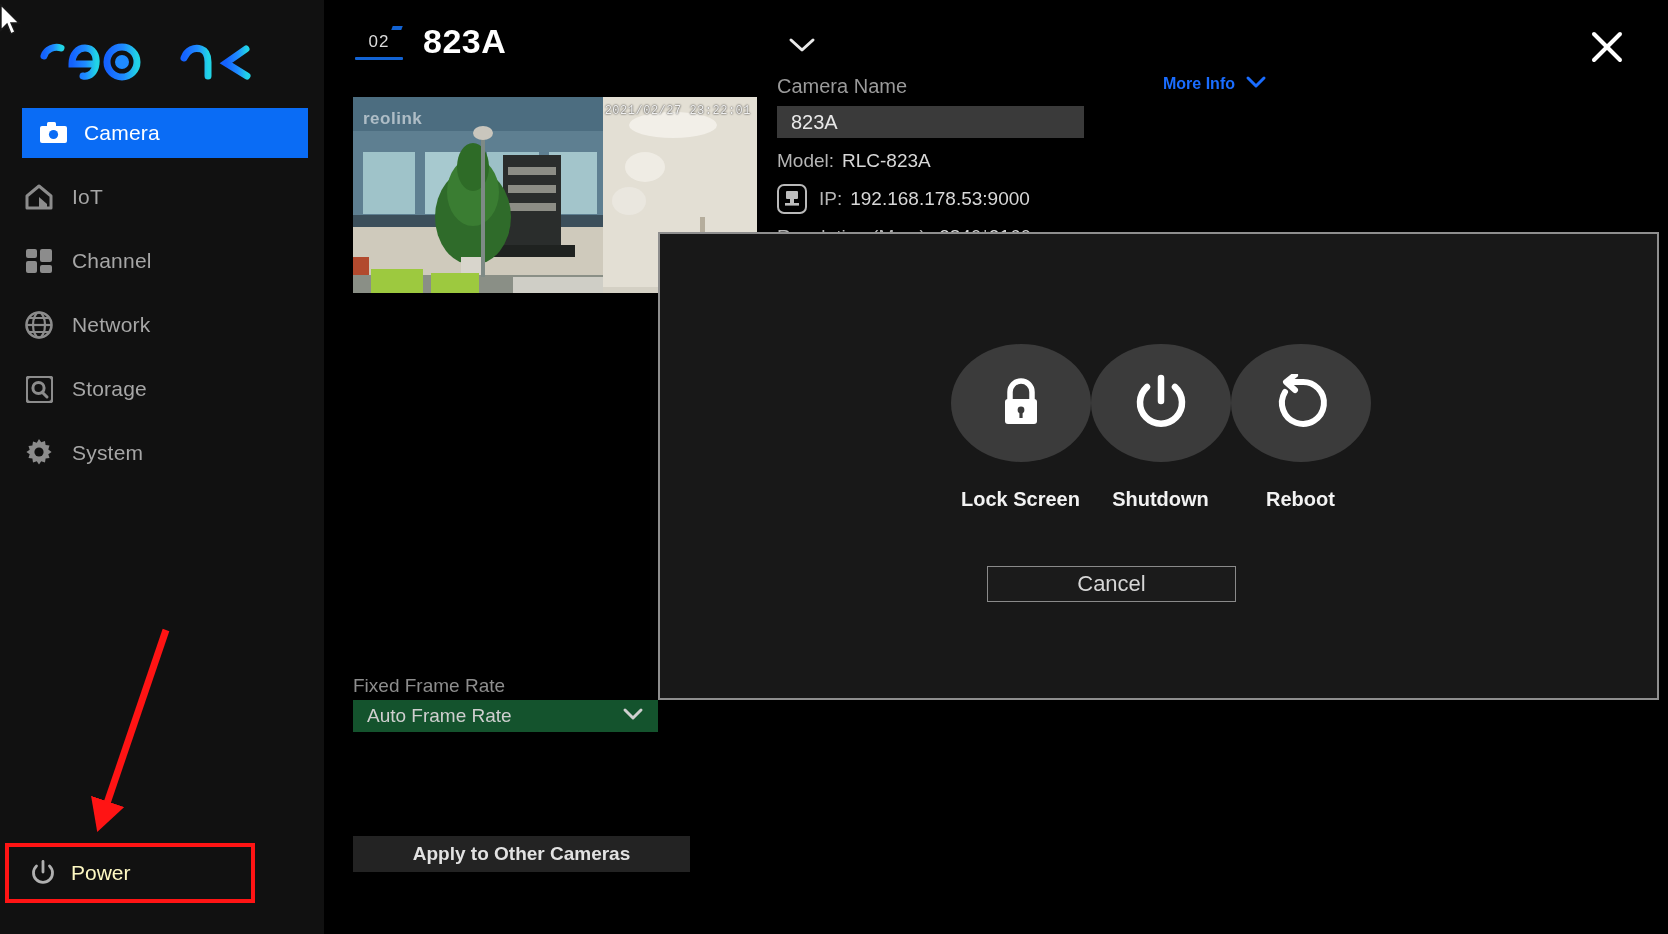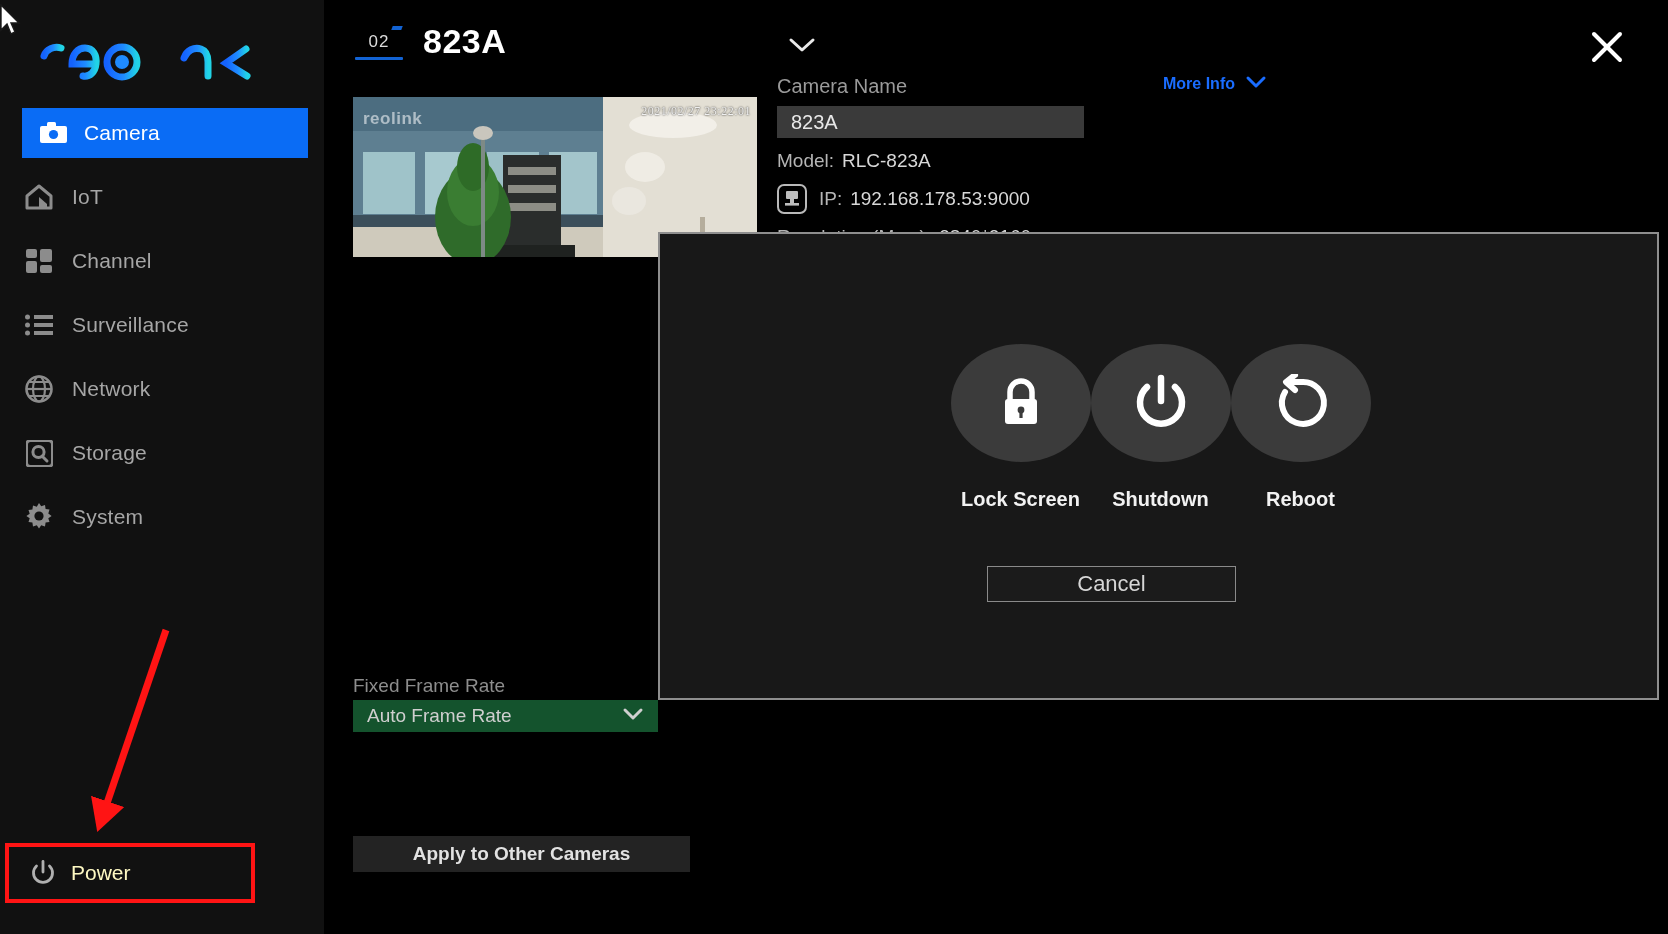--- a/index.html
+++ b/index.html
@@ -94,31 +94,31 @@
   .cam-title {
     position: absolute; left: 98px; top: 22px;
     font-size: 34px; color: #ffffff; font-weight: 700; letter-spacing: .5px;
   }
   .hdr-chevron { position: absolute; left: 462px; top: 36px; cursor: pointer; }
   .close-btn { position: absolute; right: 44px; top: 30px; cursor: pointer; }
 
   
   .thumb {
     position: absolute; left: 28px; top: 97px;
-    width: 404px; height: 160px;
+    width: 404px; height: 196px;
     overflow: hidden; background:#0b0b0b;
   }
   .thumb .scene { position:absolute; inset:0; }
   .thumb .wm {
     position:absolute; left: 10px; top: 12px;
     font-size: 17px; color: rgba(255,255,255,.55); font-weight:700; letter-spacing:.5px;
   }
   .thumb .ts {
     position:absolute; right: 6px; top: 7px;
-    font-size: 12px; color: #f0f0f0; font-family: Liberation Serif, serif;
+    font-size: 12px; color: #f0f0f0; font-family: Liberation Mono, monospace;
     letter-spacing: .5px; text-shadow: 0 0 2px #000;
   }
 
   
   .info { position: absolute; left: 452px; top: 75px; width: 420px; }
   .info .lab { font-size: 20px; color: #9a9a9a; margin-bottom: 8px; }
   .info .namebox {
     width: 307px; height: 32px; background: #3a3a3a;
     display: flex; align-items: center; padding-left: 14px;
     font-size: 20px; color: #e8e8e8;
@@ -251,33 +251,20 @@
           <svg width="26" height="24" viewBox="0 0 26 24">
               <rect x="0" y="0" width="11" height="9" rx="2" fill="#8c8c8c"></rect>
               <rect x="14" y="0" width="12" height="13" rx="2" fill="#8c8c8c"></rect>
               <rect x="0" y="12" width="11" height="12" rx="2" fill="#8c8c8c"></rect>
               <rect x="14" y="16" width="12" height="8" rx="2" fill="#8c8c8c"></rect>
             </svg>
         </span>
         <span class="lbl">Channel</span>
       </div>
 
-      <div class="nav-item">
-        <span class="ico">
-          <svg width="28" height="22" viewBox="0 0 28 22">
-              <circle cx="2.5" cy="3" r="2.5" fill="#8c8c8c"></circle>
-              <circle cx="2.5" cy="11" r="2.5" fill="#8c8c8c"></circle>
-              <circle cx="2.5" cy="19" r="2.5" fill="#8c8c8c"></circle>
-              <rect x="9" y="1" width="19" height="4" fill="#8c8c8c"></rect>
-              <rect x="9" y="9" width="19" height="4" fill="#8c8c8c"></rect>
-              <rect x="9" y="17" width="19" height="4" fill="#8c8c8c"></rect>
-            </svg>
-        </span>
-        <span class="lbl">Surveillance</span>
-      </div>
 
       <div class="nav-item">
         <span class="ico">
           <svg width="28" height="28" viewBox="0 0 28 28">
               <circle cx="14" cy="14" r="12.5" fill="none" stroke="#8c8c8c" stroke-width="2.6"></circle>
               <ellipse cx="14" cy="14" rx="6" ry="12.5" fill="none" stroke="#8c8c8c" stroke-width="2.2"></ellipse>
               <line x1="1.5" y1="14" x2="26.5" y2="14" stroke="#8c8c8c" stroke-width="2.2"></line>
               <line x1="3.5" y1="7" x2="24.5" y2="7" stroke="#8c8c8c" stroke-width="2"></line>
               <line x1="3.5" y1="21" x2="24.5" y2="21" stroke="#8c8c8c" stroke-width="2"></line>
             </svg>

